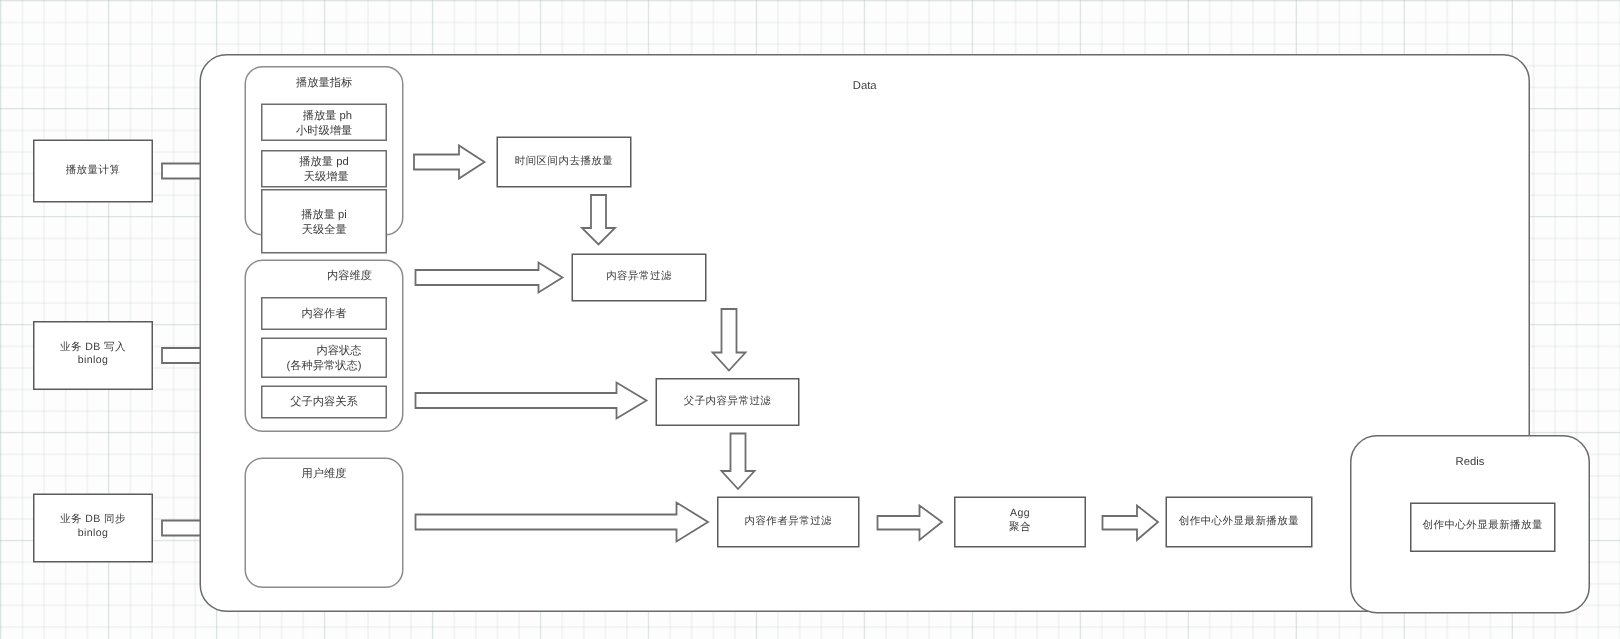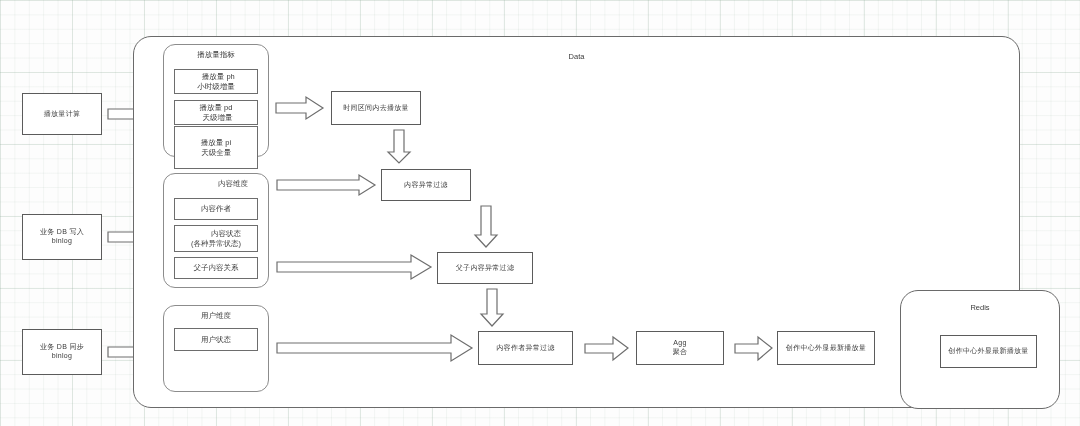--- a/index.html
+++ b/index.html
@@ -112,21 +112,20 @@
 
   <div class="group" style="left:163px;top:173px;width:106px;height:115px;"></div>
   <div class="group-title" style="left:180px;width:106px;top:179px;">内容维度</div>
   <div class="sub" style="left:174px;top:198px;width:84px;height:22px;white-space:pre-line;">内容作者</div>
   <div class="sub" style="left:174px;top:225px;width:84px;height:27px;white-space:pre-line;">内容状态
 (各种异常状态)</div>
   <div class="sub" style="left:174px;top:257px;width:84px;height:22px;white-space:pre-line;">父子内容关系</div>
 
   <div class="group" style="left:163px;top:305px;width:106px;height:87px;"></div>
   <div class="group-title" style="left:163px;width:106px;top:311px;">用户维度</div>
-  <div class="sub" style="left:174px;top:328px;width:84px;height:23px;white-space:pre-line;">用户状态</div>
 
   <div class="box" style="left:331px;top:91px;width:90px;height:34px;font-size:7px;">时间区间内去播放量</div>
 
   <div class="box" style="left:381px;top:169px;width:90px;height:32px;font-size:7px;">内容异常过滤</div>
 
   <div class="box" style="left:437px;top:252px;width:96px;height:32px;font-size:7px;">父子内容异常过滤</div>
 
   <div class="box" style="left:478px;top:331px;width:95px;height:34px;font-size:7px;">内容作者异常过滤</div>
 
   <div class="box" style="left:636px;top:331px;width:88px;height:34px;font-size:7px;white-space:pre-line;">Agg

